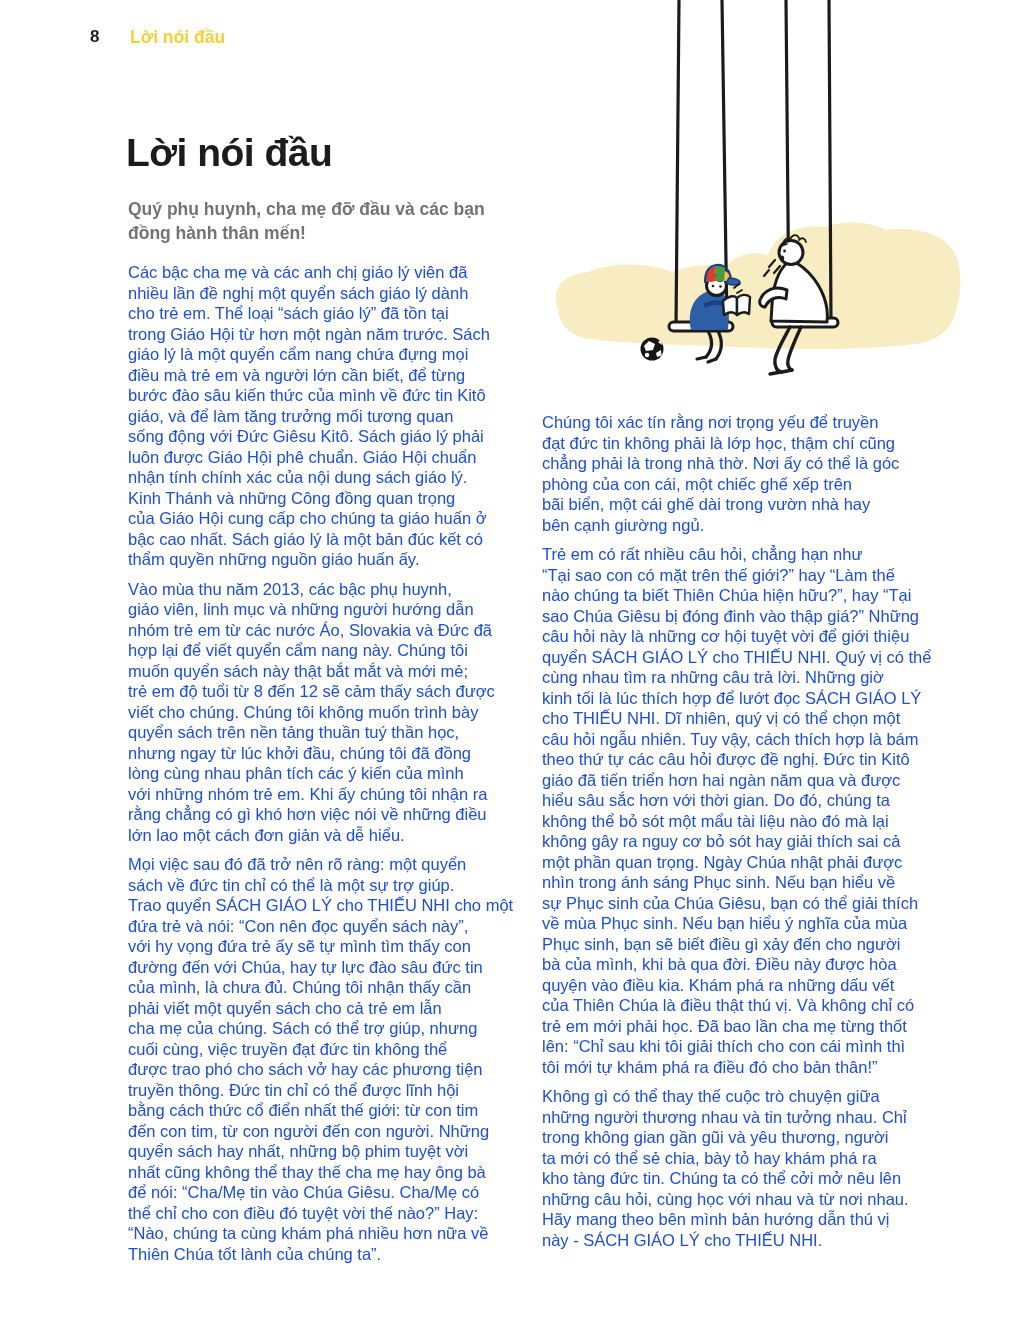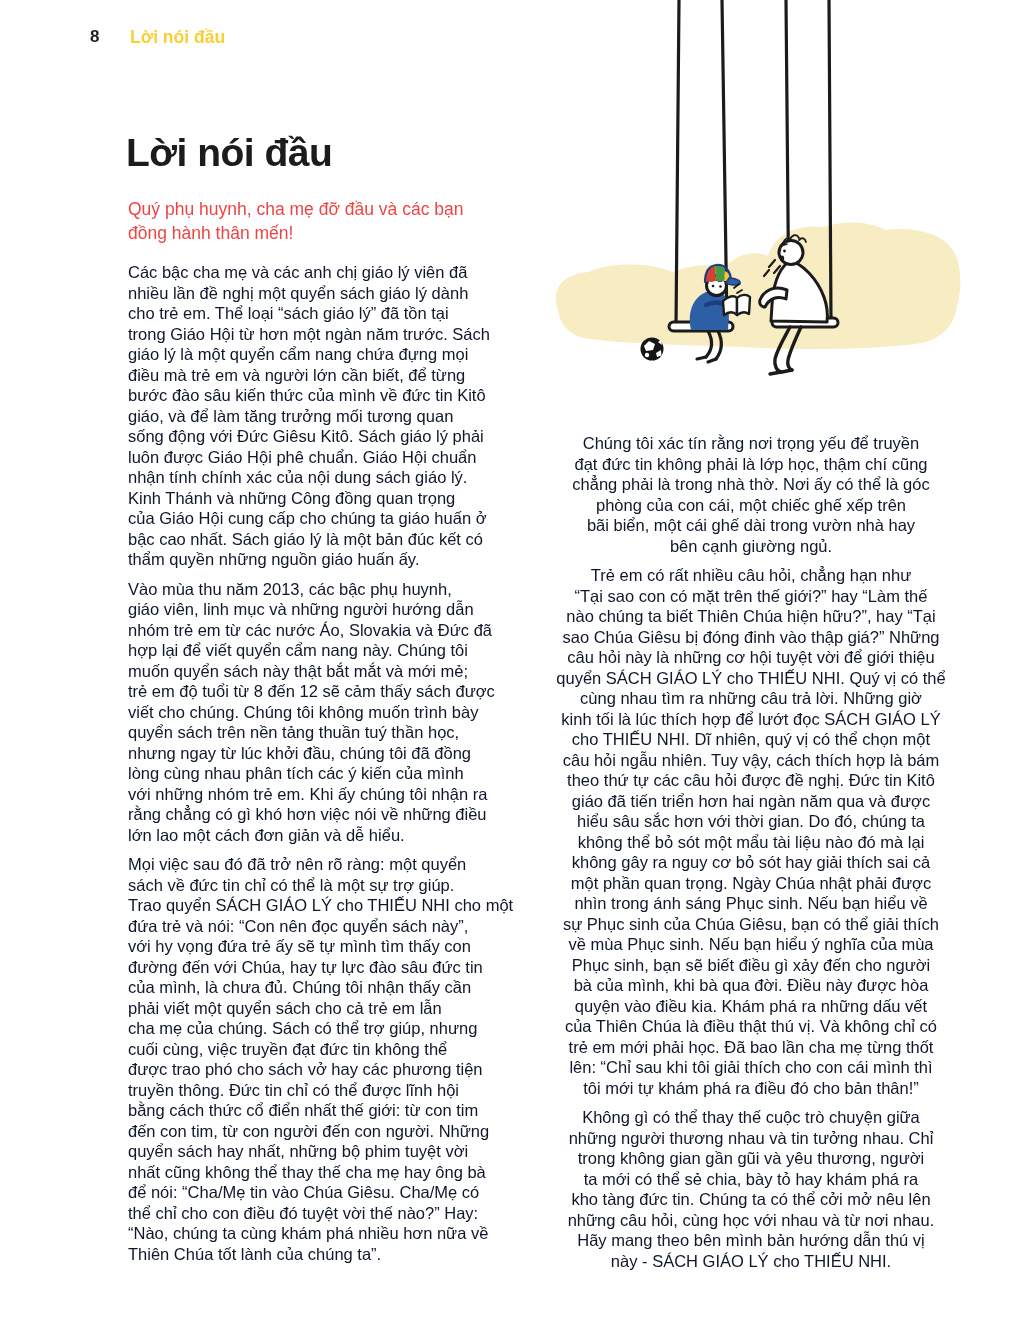--- a/index.html
+++ b/index.html
@@ -17,27 +17,27 @@
     position:absolute;left:130px;top:27px;
     font-size:17.5px;font-weight:bold;color:#FBCE35;
   }
   .page-title{
     position:absolute;left:126px;top:105px;
     font-size:39px;line-height:1.15;font-weight:bold;color:#1c1c1c;
     letter-spacing:-0.5px;
   }
   .col{position:absolute;}
   .col-left{left:128px;top:198px;width:404px;}
-  .col-right{left:542px;top:433px;width:418px;text-align:center;}
+  .col-right{left:542px;top:412px;width:418px;}
   .salutation{
-    font-size:17.5px;line-height:23.5px;font-weight:normal;color:#ef4444;
+    font-size:17.5px;line-height:23.5px;font-weight:bold;color:#737373;
     white-space:pre-line;margin:0 0 17px 0;
   }
   .para{
-    font-size:16.5px;line-height:20.5px;color:#0f172a;
+    font-size:16.5px;line-height:20.5px;color:#1d4ed8;
     white-space:pre-line;margin:0 0 9px 0;
   }
   .illustration{
     position:absolute;left:540px;top:0;width:488px;height:420px;
   }
   .illustration svg{display:block;}
 </style>
 </head>
 <body>
 

